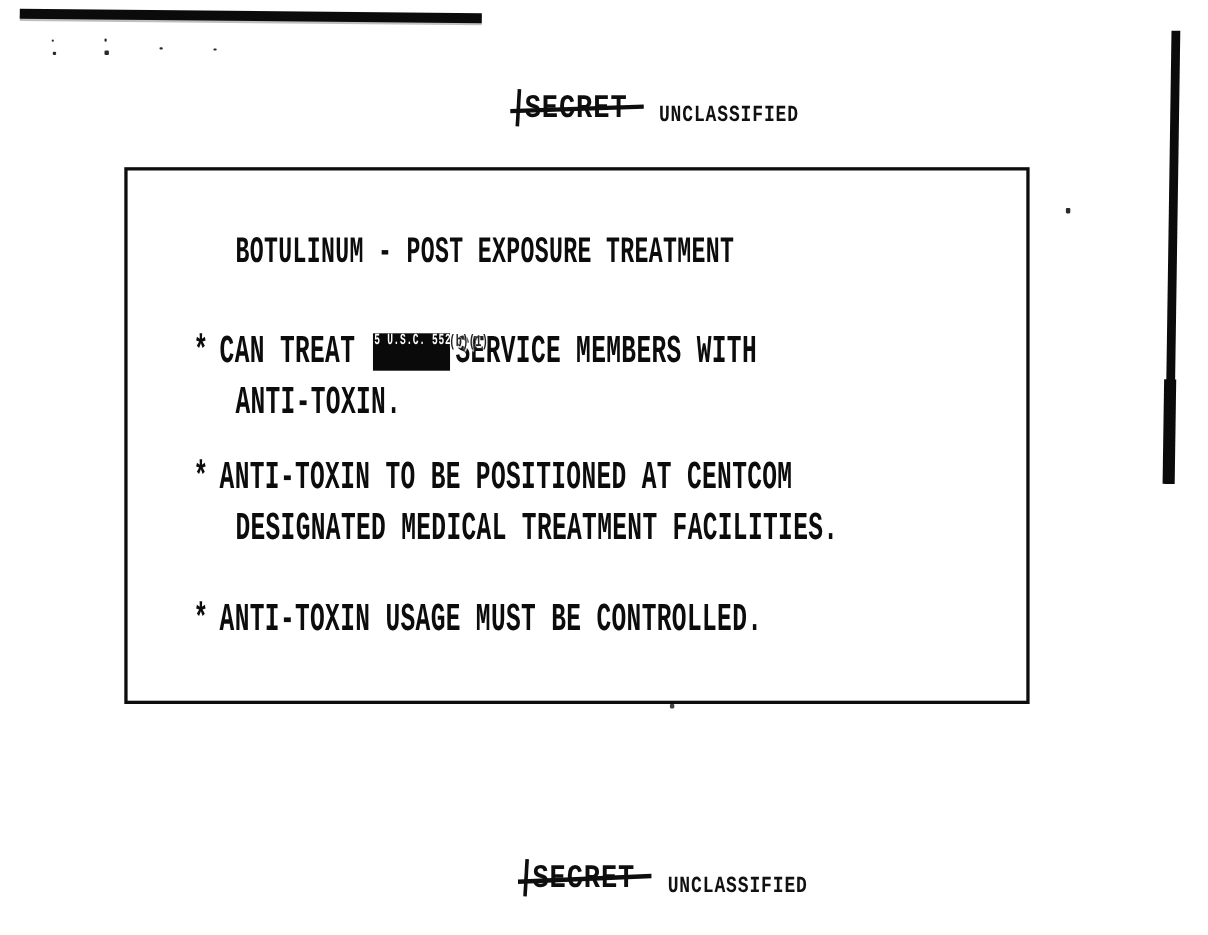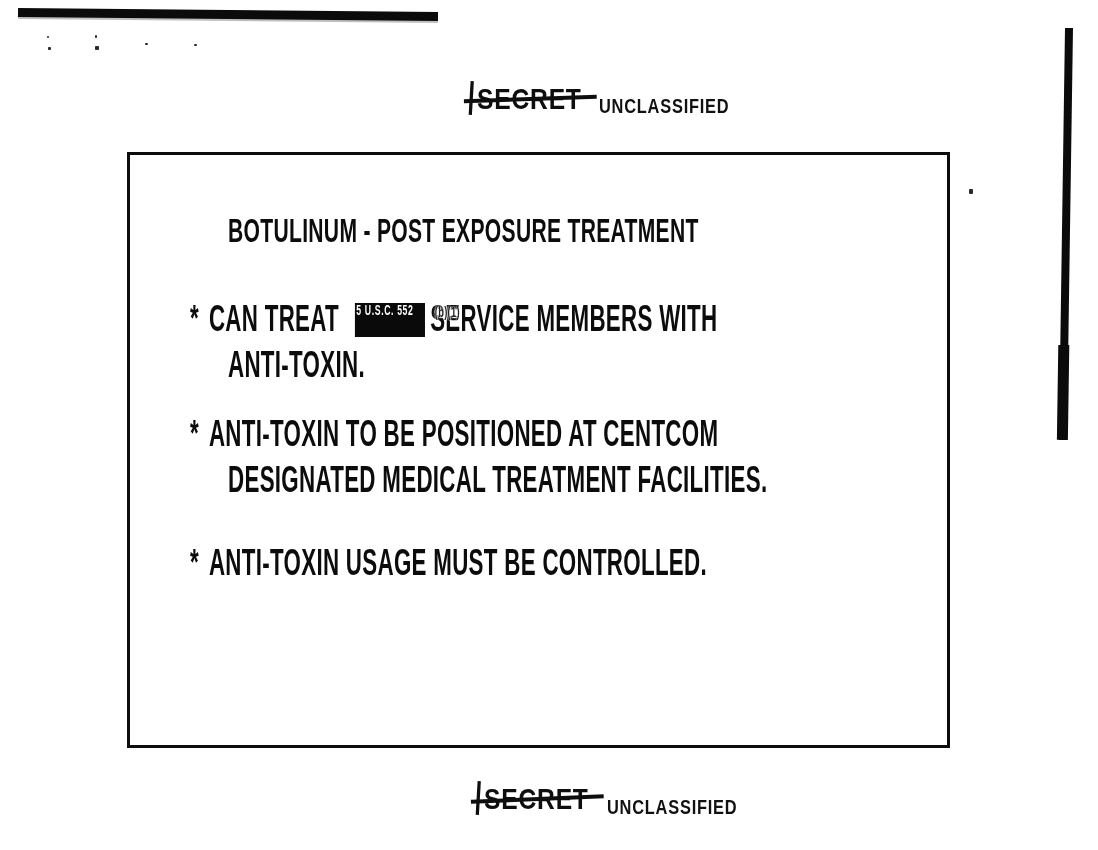--- a/index.html
+++ b/index.html
@@ -4,21 +4,21 @@
 <style>
   html,body{margin:0;padding:0;}
   body{
     width:1098px;height:850px;
     background:#ffffff;
     font-family:"Liberation Sans","DejaVu Sans",sans-serif;
     position:relative;
     overflow:hidden;
     color:#0d0d0d;
   }
-  .page{position:absolute;inset:0;}
+  .page{position:absolute;inset:0;font-family:Liberation Mono, monospace;}
 
   
   .scan-bar-top{
     position:absolute;left:18px;top:8px;width:420px;height:9px;
     background:#0b0b0b;transform:rotate(0.55deg);transform-origin:left center;
     box-shadow:0 2px 0 rgba(0,0,0,0.25);
   }
   .scan-bar-right{
     position:absolute;left:1065px;top:28px;width:8px;height:412px;
     background:#0b0b0b;transform:rotate(0.85deg);transform-origin:center top;
@@ -56,21 +56,21 @@
     letter-spacing:1px;transform:scaleX(0.78);transform-origin:left top;
     white-space:nowrap;color:#111;
   }
   .hdr-stamp{left:477px;top:84px;}
   .hdr-unclass{left:599px;top:95px;}
   .ftr-stamp{left:484px;top:784px;}
   .ftr-unclass{left:607px;top:796px;}
 
   
   .slide{
-    position:absolute;left:127px;top:152px;width:823px;height:596px;
+    position:absolute;left:113px;top:152px;width:823px;height:488px;
     border:3px solid #0d0d0d;box-sizing:border-box;background:#fff;padding-left:43px;
   }
   .slide-title{
     position:absolute;left:98px;top:55px;height:40px;
     display:flex;align-items:center;white-space:nowrap;
     font-weight:bold;font-size:34px;letter-spacing:0.5px;
     transform:scaleX(0.62);transform-origin:left top;color:#0c0c0c;
   }
   .line{
     position:absolute;height:40px;display:flex;align-items:center;

